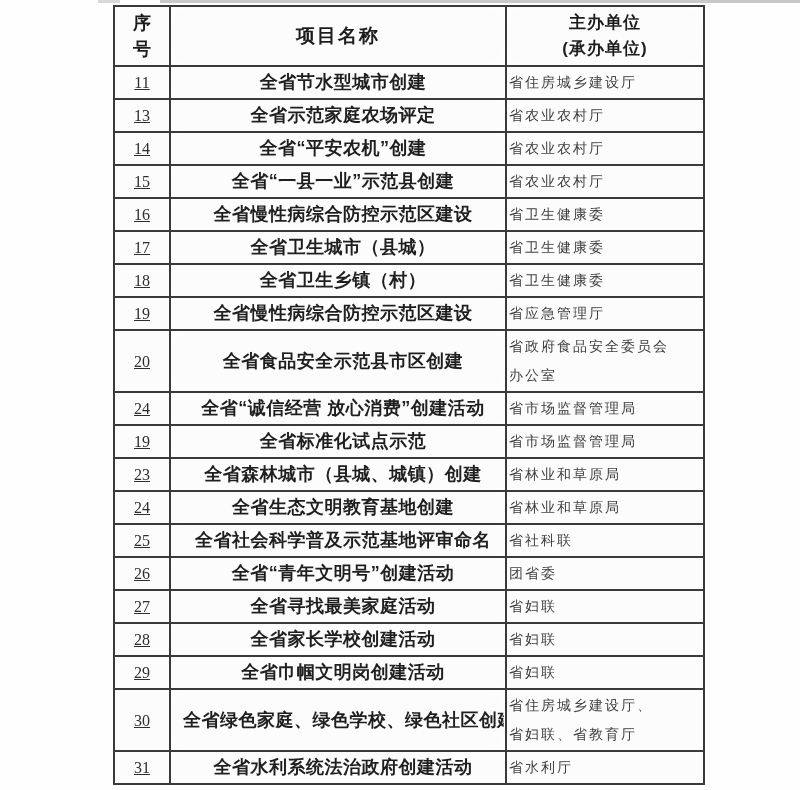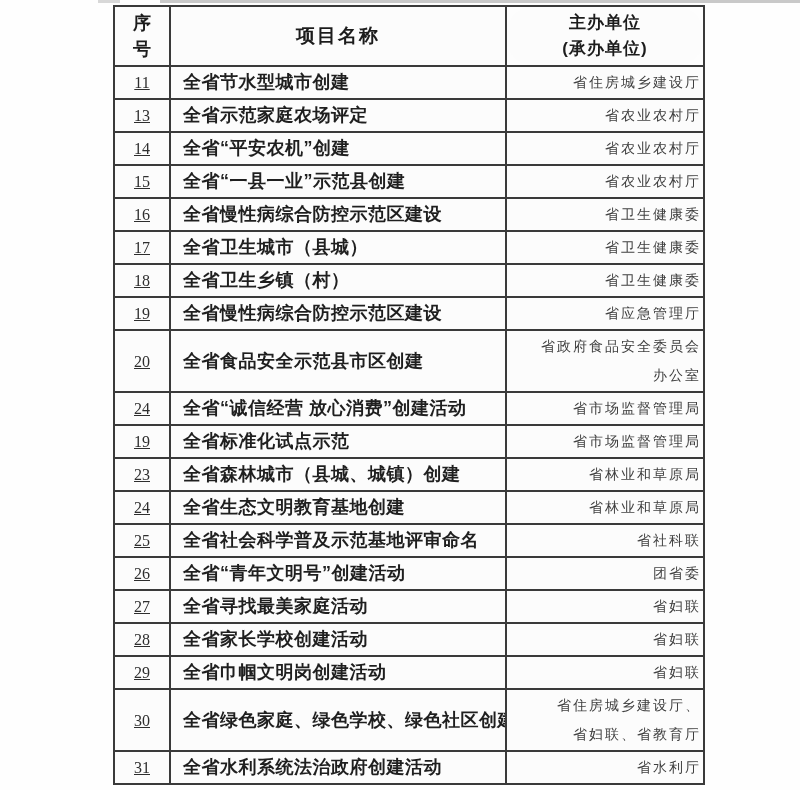--- a/index.html
+++ b/index.html
@@ -43,21 +43,21 @@
     width: 574px;
     background: #fdfdfd;
   }
   .doc-table th, .doc-table td {
     border: 2px solid #3a3a3a;
     padding: 1px 2px;
     vertical-align: middle;
     background: #fcfcfc;
   }
   .col-no   { width: 50px; }
-  .col-name { width: 330px; }
+  .col-name { width: 330px; border-radius: 29px; }
   .col-unit { width: 192px; }
 
   
   .doc-table thead th {
     height: 56px;
     font-weight: bold;
     color: #1c1c1c;
     text-align: center;
     white-space: pre-line;
     line-height: 26px;
@@ -73,32 +73,32 @@
     font-size: 16px;
     color: #2e2e2e;
     text-align: center;
     line-height: 29px;
     text-decoration: underline;
   }
   td.col-name {
     font-size: 18px;
     font-weight: 600;
     color: #1f1f1f;
-    text-align: left;
+    text-align: center;
     padding-left: 12px;
     letter-spacing: 0.5px;
     line-height: 29px;
     white-space: nowrap;
     overflow: hidden;
   }
   td.col-unit {
     font-family: "Liberation Serif", serif;
     font-size: 14px;
     color: #3f3f3f;
-    text-align: right;
+    text-align: left;
     letter-spacing: 2px;
     line-height: 29px;
     white-space: pre-line;
   }
 </style>
 </head>
 <body>
 
 <div class="page">
   <div class="edge-artifact"></div>

